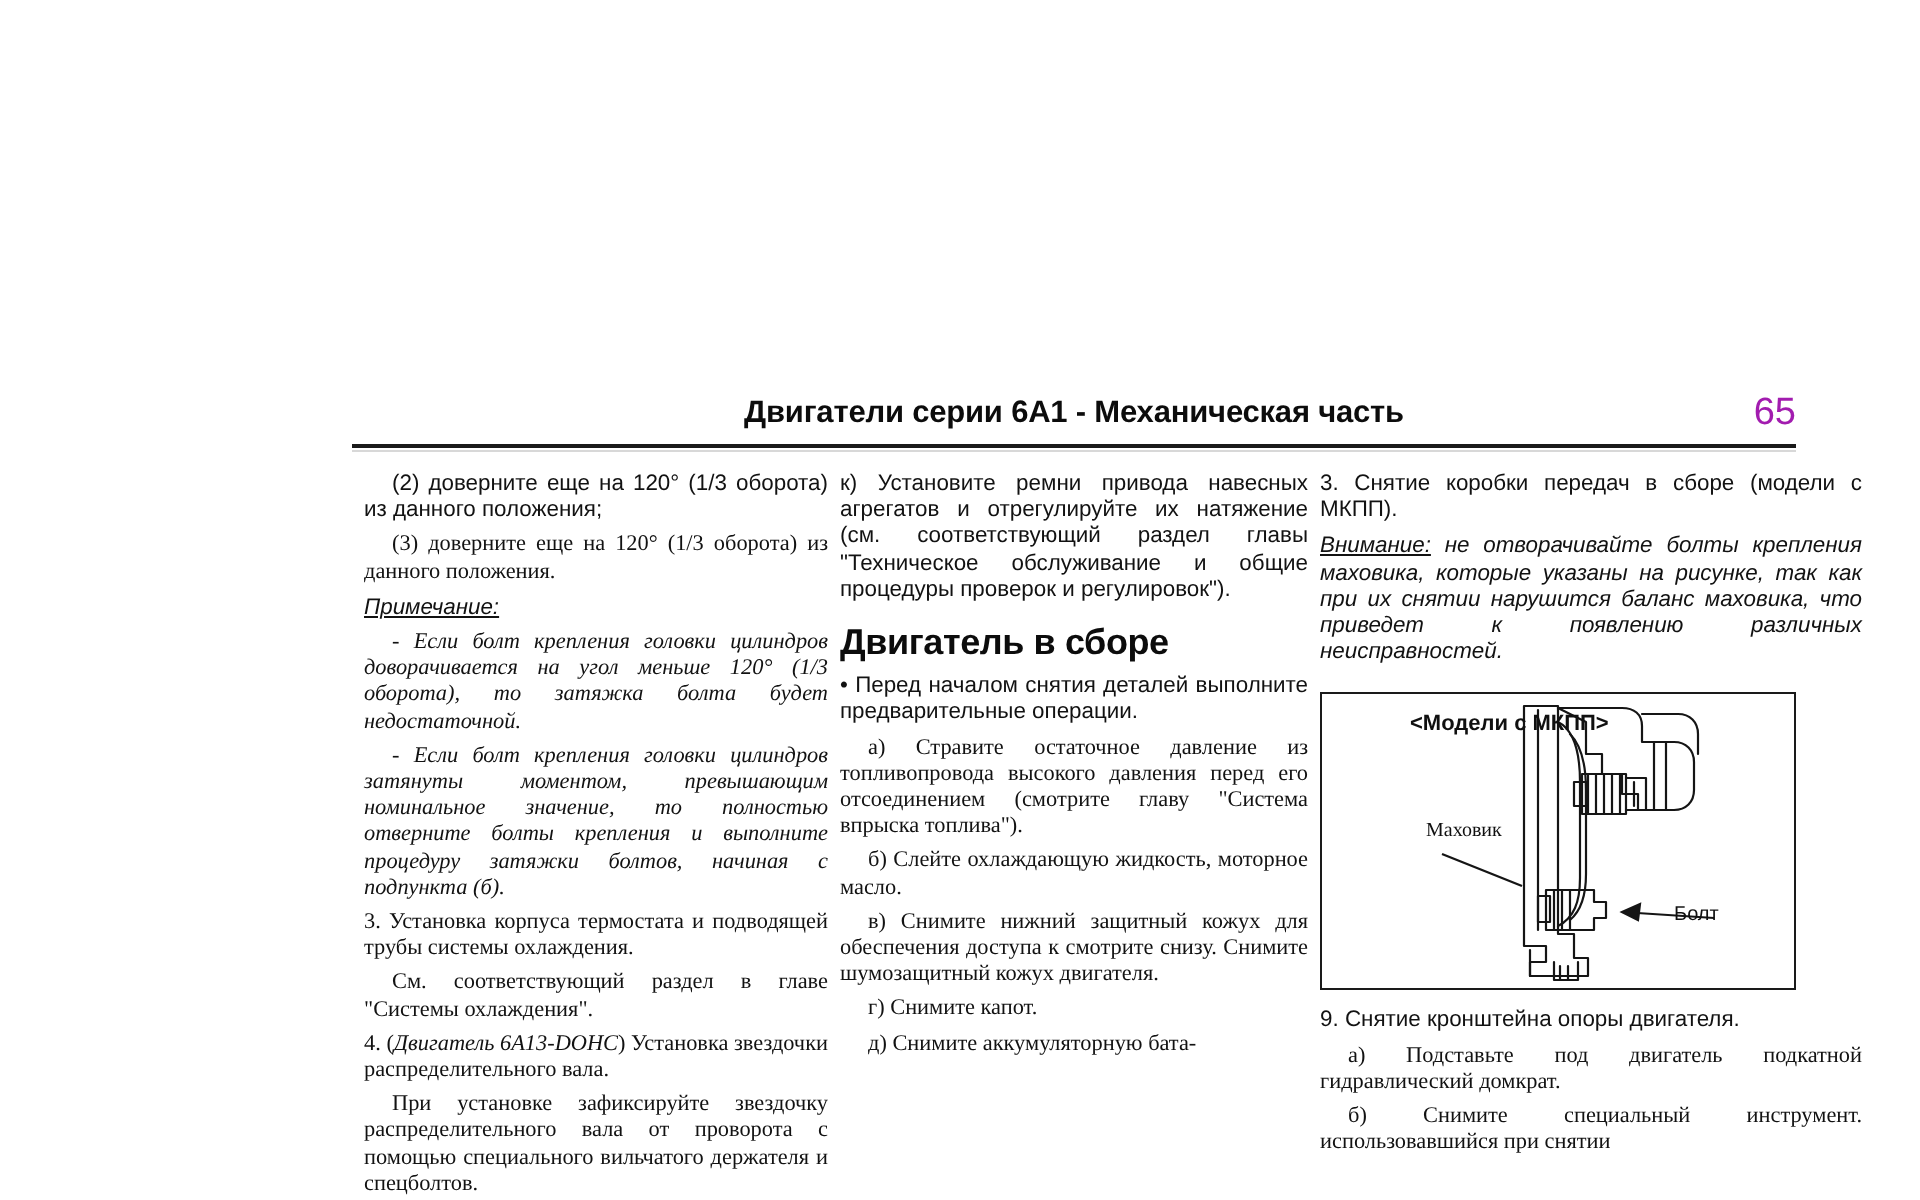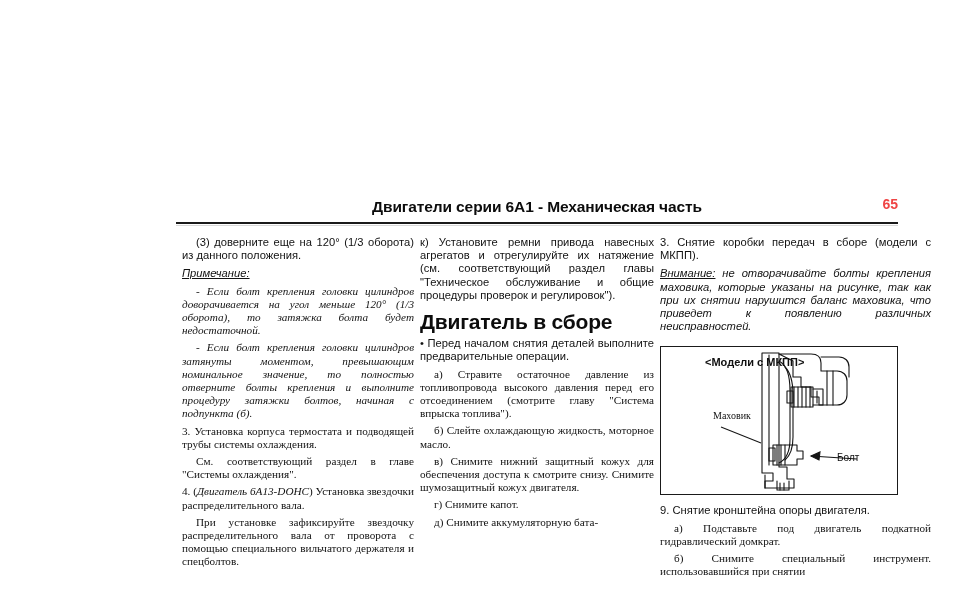--- a/index.html
+++ b/index.html
@@ -65,23 +65,23 @@
     text-align: center;
     font-size: 15.5px;
     font-weight: bold;
     letter-spacing: -0.1px;
     white-space: nowrap;
     color: #0c0c0c;
   }
   #header-pageno {
     position: absolute;
     right: 0; top: -2px;
-    font-size: 14px;
-    font-weight: bold;
-    color: #ef4444;
+    font-size: 19px;
+    font-weight: normal;
+    color: #a21caf;
   }
   #header-rule {
     position: absolute;
     left: 176px; top: 222px;
     width: 722px;
     height: 2px;
     background: #1a1a1a;
   }
   #header-rule-ghost {
     position: absolute;
@@ -125,21 +125,21 @@
     font-style: italic;
     text-decoration: underline;
   }
 
   .gap-s  { height: 5px; }
   .gap-m  { height: 9px; }
   .gap-l  { height: 13px; }
 
   h2.section-head {
     margin: 0;
-    font-size: 21px;
+    font-size: 18px;
     font-weight: bold;
     letter-spacing: -0.2px;
     color: #0c0c0c;
   }
   h3.sub-head {
     margin: 0;
     font-size: 13px;
     font-weight: bold;
     color: #0c0c0c;
   }
@@ -189,20 +189,21 @@
 
   <div id="header">
     <div id="header-title">Двигатели серии 6A1 - Механическая часть</div>
     <div id="header-pageno">65</div>
   </div>
   <div id="header-rule"></div>
   <div id="header-rule-ghost"></div>
 
   <div class="col" id="col1">
 
+    <p class="p indent">(2) доверните еще на 120° (1/3 оборота) из данного положения;</p>
     <p class="p indent">(3) доверните еще на 120° (1/3 оборота) из данного положения.</p>
 
     <div class="gap-s"></div>
 
     <p class="p hang">
       <span class="note-label">Примечание:</span>
     </p>
 
     <p class="p indent ital">- Если болт крепления головки цилиндров доворачивается на угол меньше 120° (1/3 оборота), то затяжка болта будет недостаточной.</p>
     <p class="p indent ital">- Если болт крепления головки цилиндров затянуты моментом, превышающим номинальное значение, то полностью отверните болты крепления и выполните процедуру затяжки болтов, начиная с подпункта (б).</p>

